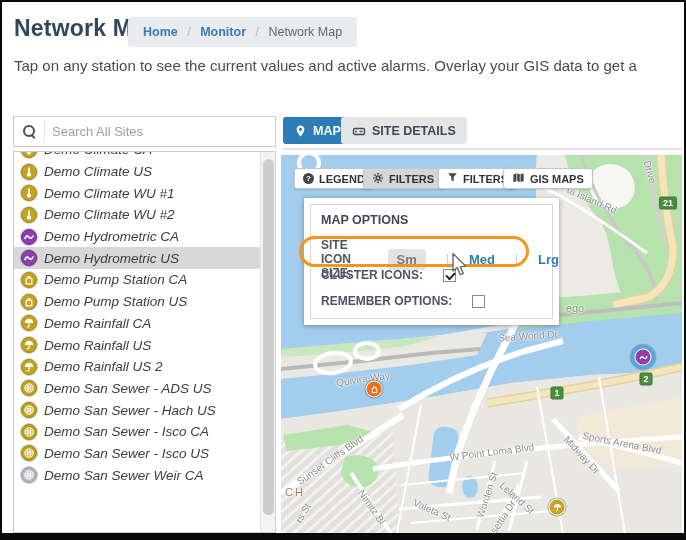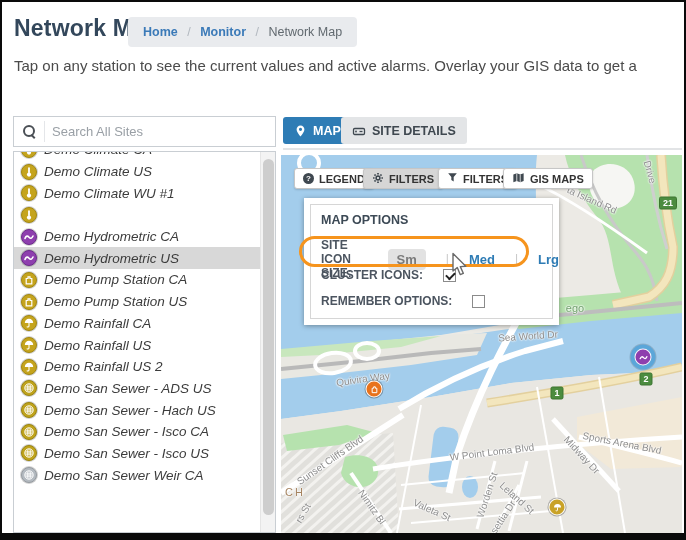--- a/index.html
+++ b/index.html
@@ -158,20 +158,21 @@
           </span>
           <span class="site-label">Demo Climate WU #1</span>
         </div>
         <div class="site-row">
           <span class="site-icon ic-climate">
             <svg viewBox="0 0 12 12">
               <rect x="5.1" y="1.2" width="1.8" height="6" rx="0.9" fill="#fff"></rect>
               <circle cx="6" cy="8.6" r="2.1" fill="#fff"></circle>
             </svg>
           </span>
+          <span class="site-label">Demo Climate WU #2</span>
         </div>
         <div class="site-row">
           <span class="site-icon ic-hydrometric">
             <svg viewBox="0 0 12 12">
               <path d="M2 7.4 C3.2 4.6 4.6 4.6 6 6.2 C7.4 7.8 8.8 7.8 10 5" stroke="#fff" stroke-width="1.6" fill="none" stroke-linecap="round"></path>
             </svg>
           </span>
           <span class="site-label">Demo Hydrometric CA</span>
         </div>
         <div class="site-row selected">

